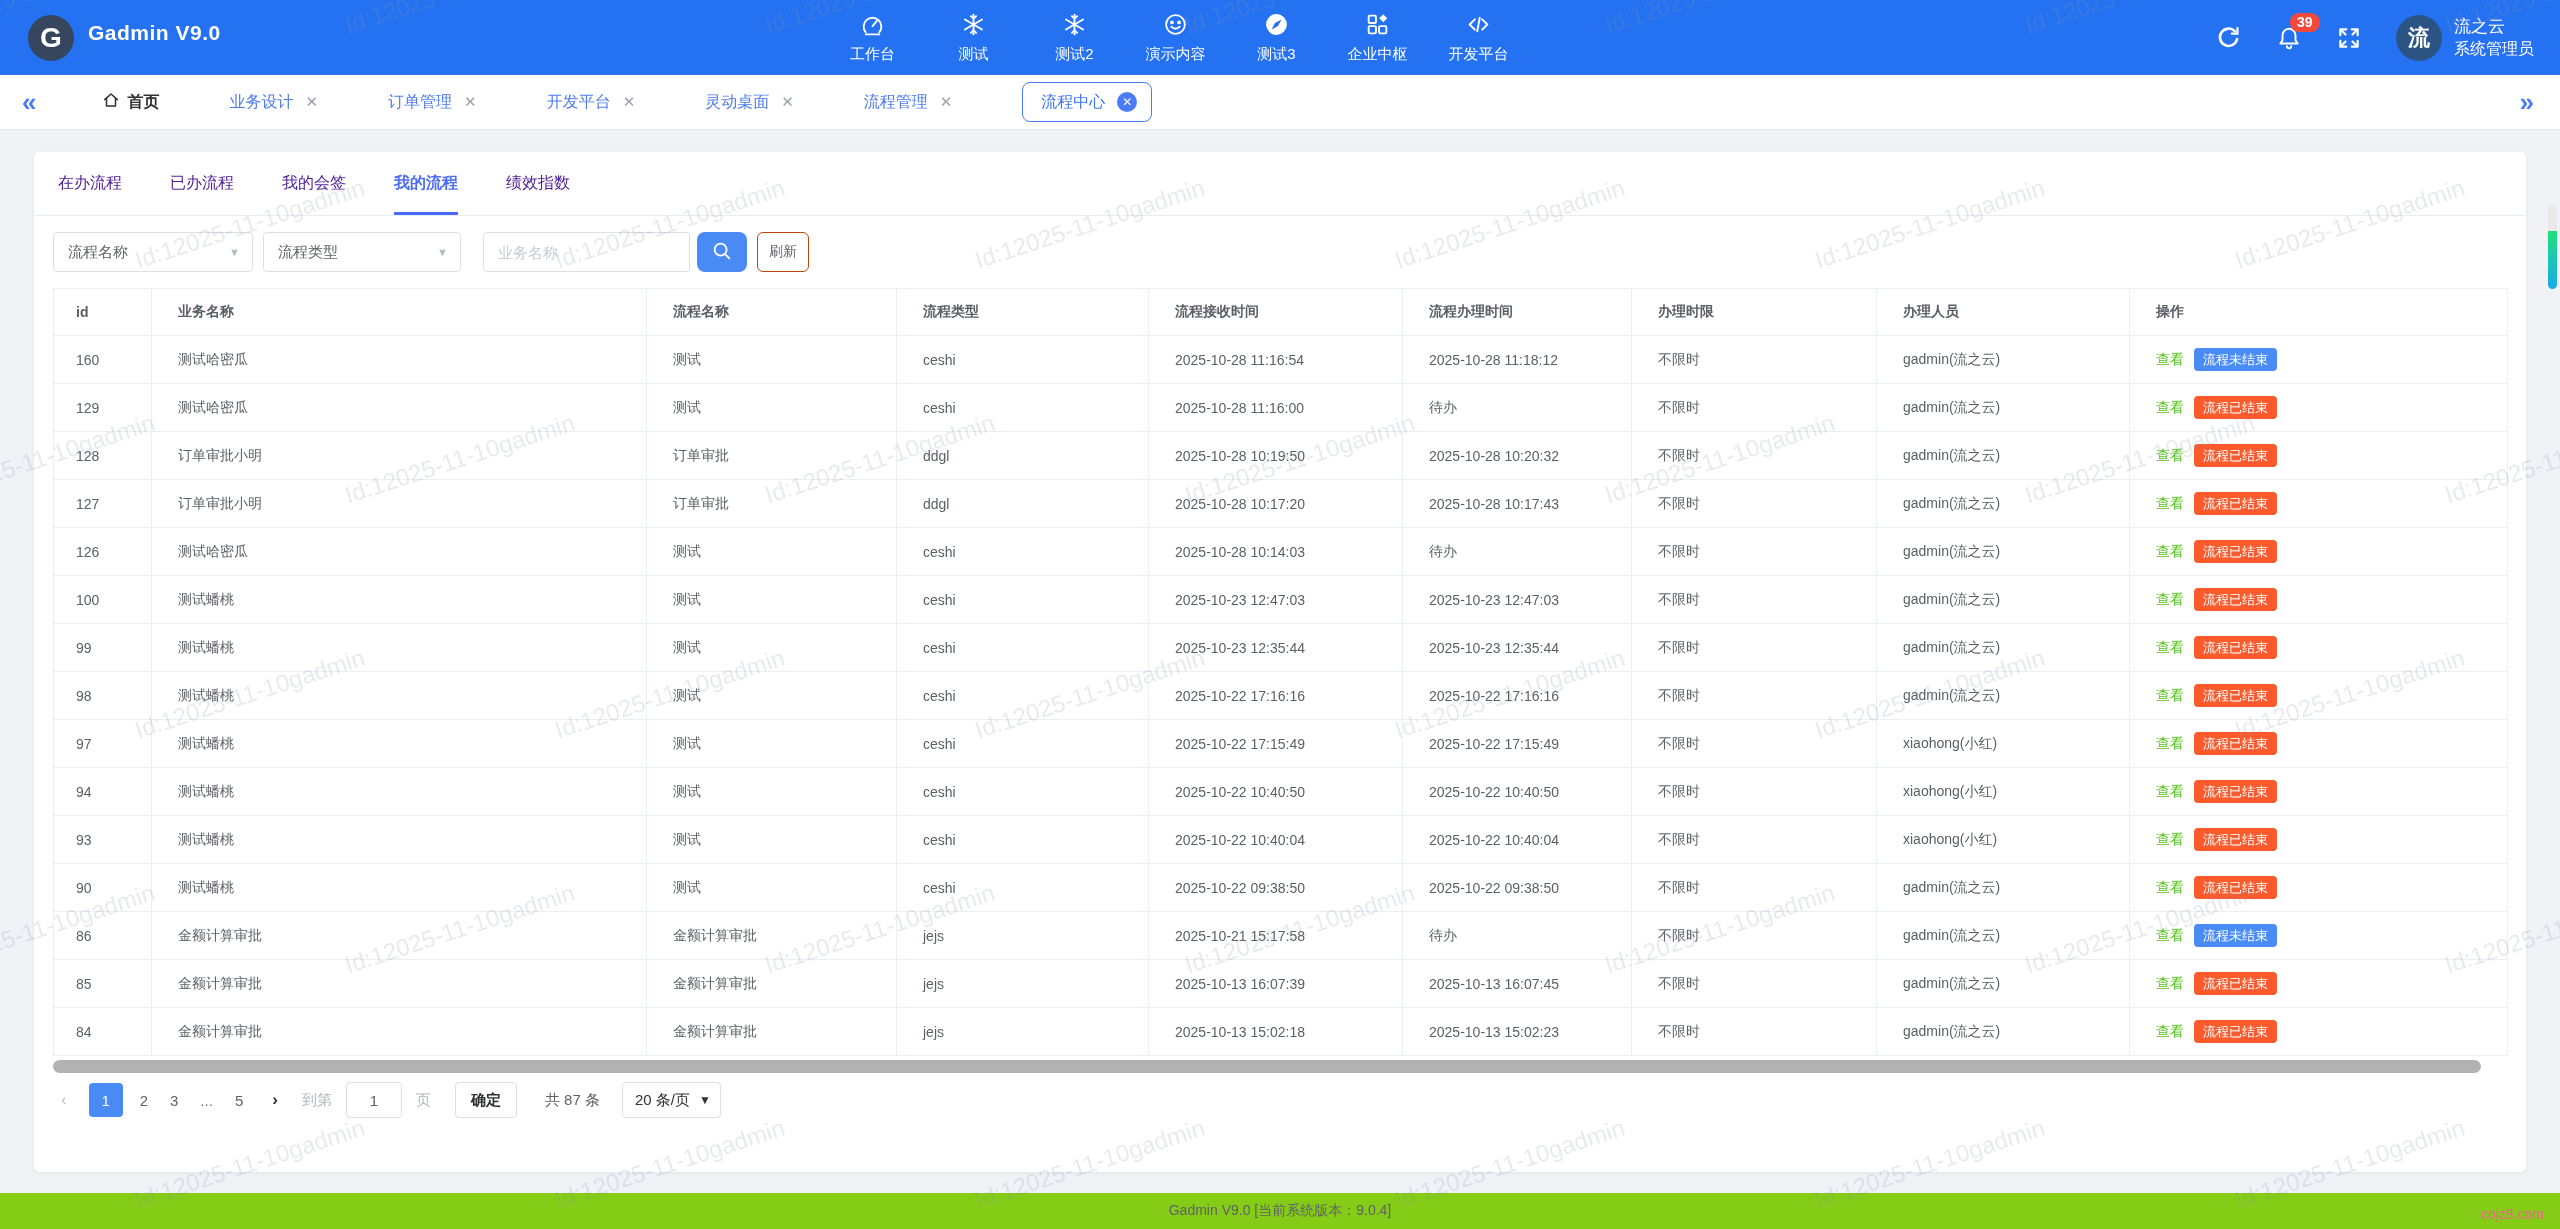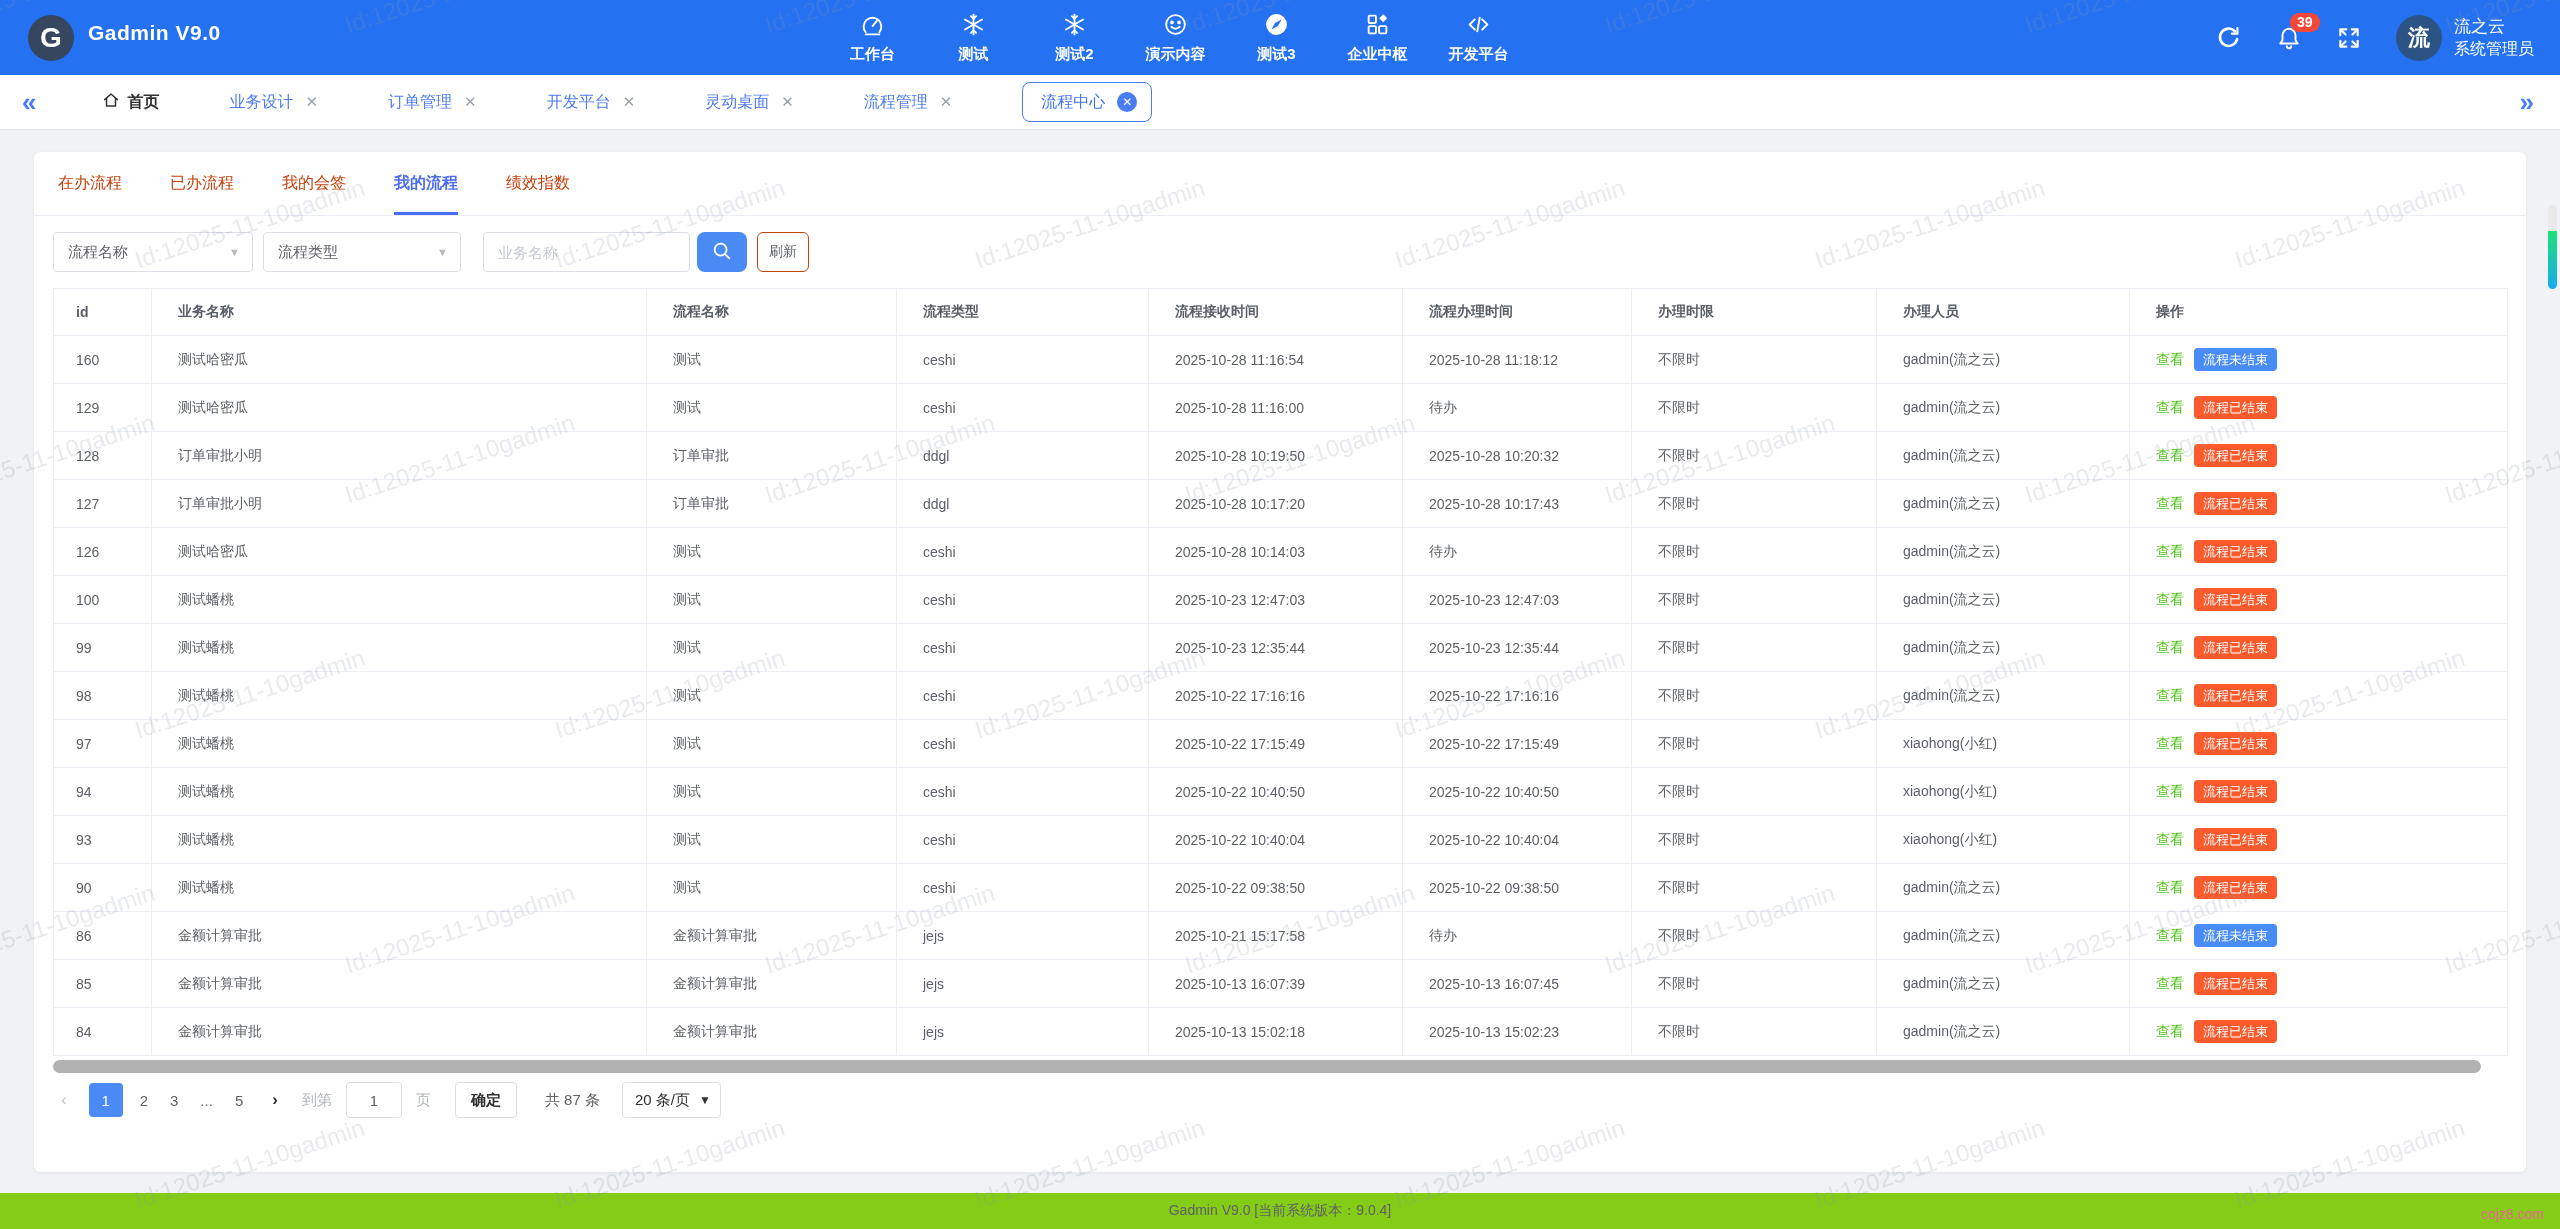--- a/index.html
+++ b/index.html
@@ -15,21 +15,21 @@
   
   .hd { position:absolute; top:0; left:0; width:2560px; height:75px; background:#2471f2; z-index:5; }
   .hd-logo { position:absolute; left:28px; top:15px; width:46px; height:46px; border-radius:50%;
              background:#35465e; color:#fff; font-weight:bold; font-size:28px;
              display:flex; align-items:center; justify-content:center; }
   .hd-title { position:absolute; left:88px; top:21px; color:#fff; font-size:21px; font-weight:bold; letter-spacing:0.5px; }
   .hd-nav { position:absolute; left:822px; top:0; height:75px; display:flex; }
   .nav-it { width:101px; height:75px; display:flex; flex-direction:column; align-items:center;
             justify-content:center; gap:4px; color:#fff; cursor:pointer; }
   .nav-it svg { width:25px; height:25px; }
-  .nav-it .lbl { font-size:15px; white-space:nowrap;font-weight:bold; }
+  .nav-it .lbl { font-size:15px; white-space:nowrap; }
   .hd-right { position:absolute; right:0; top:0; height:75px; display:flex; align-items:center; }
   .hd-ic { width:26px; height:26px; margin-right:34px; position:relative; cursor:pointer; }
   .hd-ic svg { width:26px; height:26px; }
   .badge { position:absolute; top:-12px; left:14px; background:#f5483b; color:#fff; font-size:14px;
            font-weight:bold; border-radius:9px; padding:1px 7px; line-height:17px; }
   .avatar { width:46px; height:46px; border-radius:50%; background:#2b5484; color:#fff; font-size:22px;
             font-weight:bold; display:flex; align-items:center; justify-content:center; margin-right:12px; cursor:pointer; }
   .who { color:#fff; margin-right:26px; cursor:pointer; }
   .who .l1 { font-size:17px; line-height:22px; }
   .who .l2 { font-size:16px; line-height:21px; }
@@ -48,21 +48,21 @@
   .tb-x { color:#9aa0ac; font-size:15px; cursor:pointer; }
   .tb-active { display:flex; align-items:center; gap:12px; border:1px solid #4a7df5; border-radius:8px;
                height:40px; padding:0 14px 0 18px; margin-left:70px; color:#3e74f6; font-size:16px; cursor:pointer; }
   .tb-xc { width:20px; height:20px; border-radius:50%; background:#4a7df5; color:#fff; font-size:12px;
            display:flex; align-items:center; justify-content:center; cursor:pointer; }
 
   
   .card { position:absolute; left:34px; top:152px; width:2492px; height:1020px; background:#fff;
           border-radius:6px; box-shadow:0 1px 4px rgba(0,0,0,.06); }
   .subtabs { position:absolute; left:24px; top:0; height:63px; display:flex; gap:48px; align-items:center; }
-  .st { color:#c2410c; font-size:16px; cursor:pointer; position:relative; height:63px;
+  .st { color:#4c1d95; font-size:16px; cursor:pointer; position:relative; height:63px;
         display:flex; align-items:center; white-space:nowrap; }
   .st.active { color:#4c6cf2; font-weight:bold; }
   .st.active::after { content:""; position:absolute; left:0; right:0; bottom:0; height:3px; background:#4a6bf5; }
   .st-line { position:absolute; left:0; top:63px; width:100%; height:1px; background:#e9edf4; }
 
   
   .filters { position:absolute; left:0; top:80px; height:40px; width:100%; }
   .sel { position:absolute; height:40px; border:1px solid #dcdfe6; border-radius:4px; background:#fff;
          font-size:15px; color:#606266; line-height:38px; padding-left:14px; cursor:pointer; }
   .sel .caret { position:absolute; right:12px; top:0; line-height:38px; font-size:11px; color:#b6bac2; }

